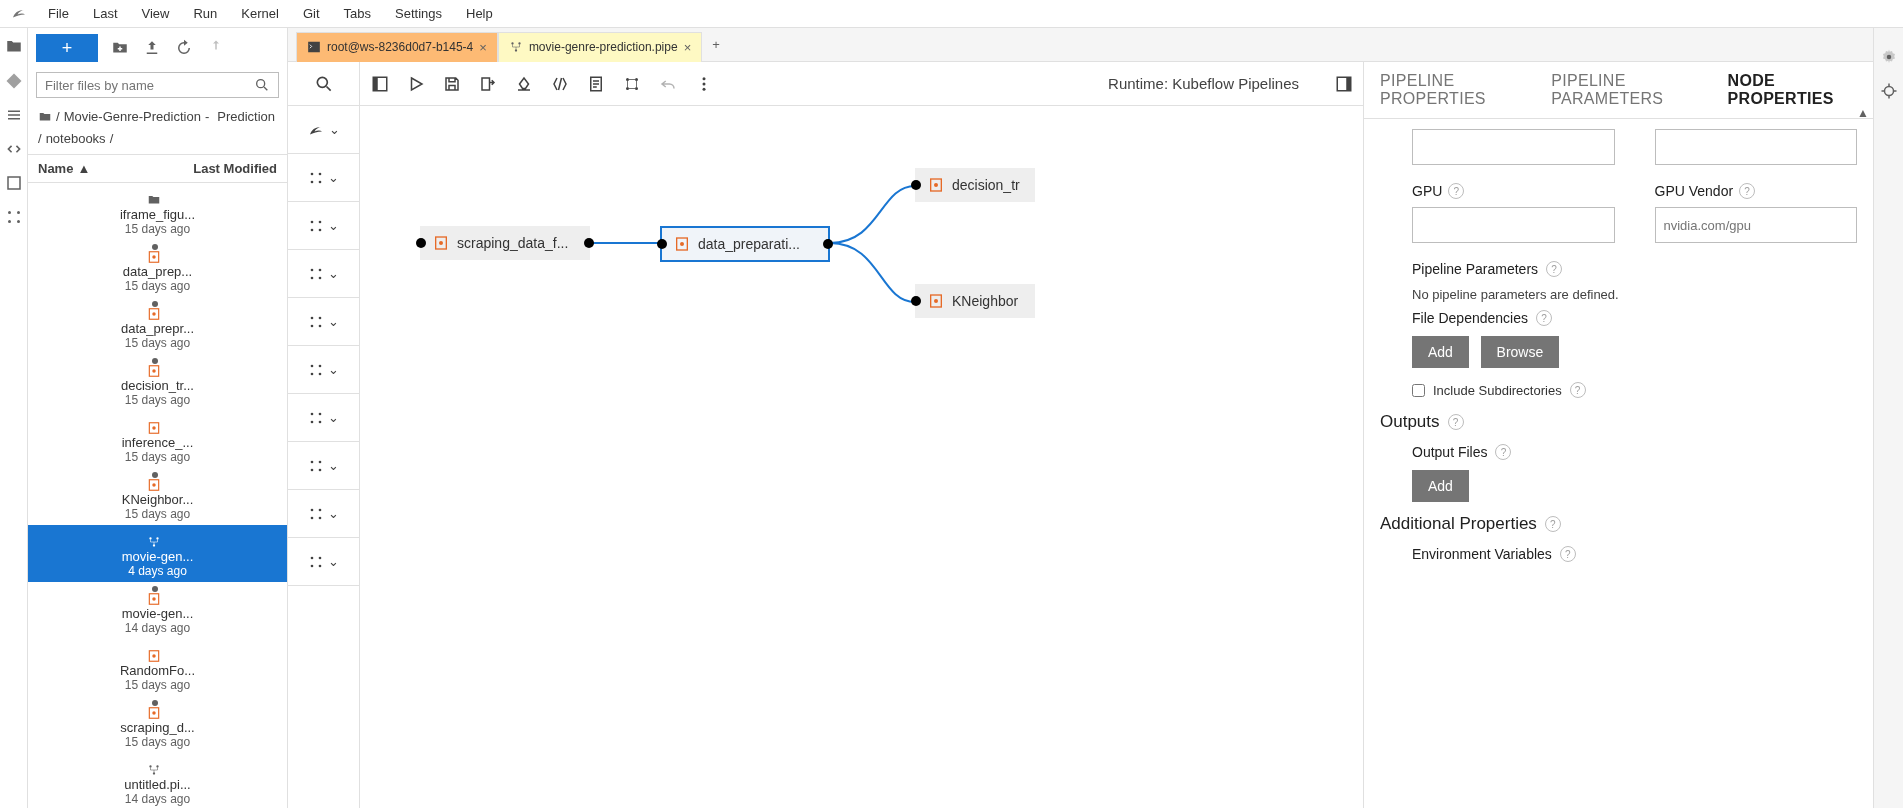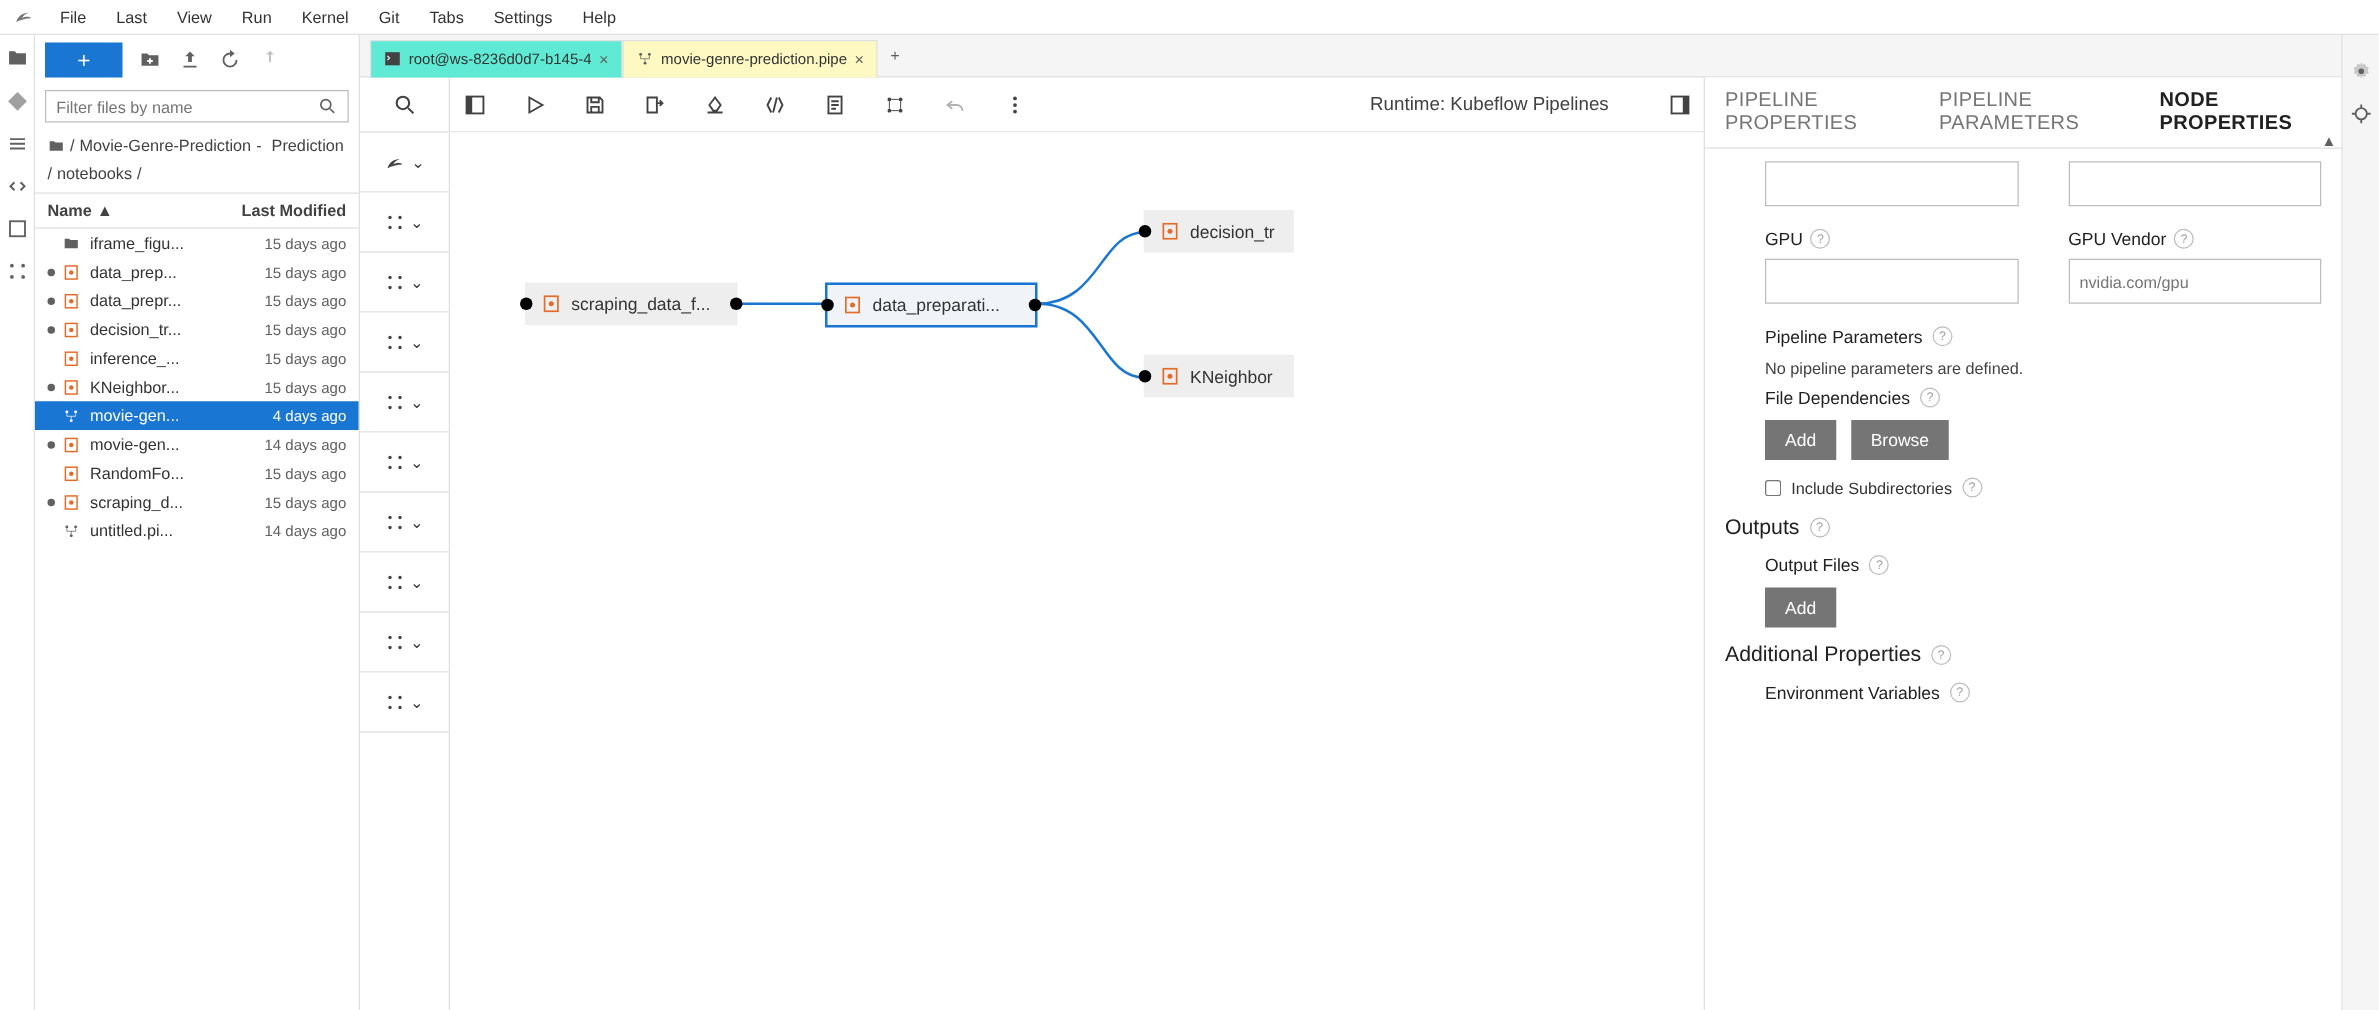--- a/index.html
+++ b/index.html
@@ -18,45 +18,45 @@
 .fb-new-btn { background: #1976d2; color: #fff; border: none; width: 62px; height: 28px; display: flex; align-items: center; justify-content: center; cursor: pointer; font-size: 18px; }
 .fb-icon-btn { color: #616161; cursor: pointer; width: 20px; height: 20px; display: flex; align-items: center; justify-content: center; }
 .fb-filter { padding: 4px 8px; }
 .fb-filter-wrap { border: 1px solid #bdbdbd; display: flex; align-items: center; padding: 4px 8px; }
 .fb-filter-wrap input { border: none; outline: none; flex: 1; font-size: 13px; }
 .fb-filter-wrap .search-ico { color: #616161; }
 .fb-breadcrumb { padding: 6px 10px; color: #424242; line-height: 1.4; display: flex; flex-wrap: wrap; gap: 4px; align-items: center; }
 .fb-header { display: flex; padding: 6px 10px; font-weight: 600; border-bottom: 1px solid #e0e0e0; border-top: 1px solid #e0e0e0; color: #424242; }
 .fb-header .name-col { flex: 1; display: flex; align-items: center; gap: 4px; }
 .fb-list { flex: 1; overflow-y: auto; }
-.fb-row { display: flex; align-items: center; padding: 4px 10px; cursor: pointer; }
+.fb-row { display: flex; align-items: center; padding: 4px 10px; cursor: pointer; flex-direction: column; }
 .fb-row.selected { background: #1976d2; color: #fff; }
 .fb-row .dot { width: 6px; height: 6px; margin-right: 6px; }
 .fb-row .ico { width: 16px; margin-right: 6px; color: #e66a27; display: inline-flex; }
 .fb-row.selected .ico { color: #fff; }
 .fb-row .name { flex: 1; white-space: nowrap; overflow: hidden; text-overflow: ellipsis; }
 .fb-row .mod { color: #616161; font-size: 12px; }
 .fb-row.selected .mod { color: #fff; }
 
 .editor-area { flex: 1; display: flex; flex-direction: column; }
 .tabs-bar { display: flex; align-items: center; height: 34px; background: #f5f5f5; border-bottom: 1px solid #e0e0e0; padding-left: 8px; gap: 0; }
-.tab { display: flex; align-items: center; height: 30px; padding: 0 10px; border: 1px solid #e0e0e0; border-bottom: none; background: #5eead4; cursor: pointer; gap: 6px; max-width: 220px; margin-top: 4px; }
+.tab { display: flex; align-items: center; height: 30px; padding: 0 10px; border: 1px solid #e0e0e0; border-bottom: none; background: #fdba74; cursor: pointer; gap: 6px; max-width: 220px; margin-top: 4px; }
 .tab.active { background: #fef9c3; }
 .tab .tab-ico { width: 14px; height: 14px; }
 .tab .tab-label { white-space: nowrap; overflow: hidden; text-overflow: ellipsis; font-size: 12px; }
 .tab .close-x { color: #616161; cursor: pointer; }
 .tab-add { padding: 0 10px; cursor: pointer; color: #616161; }
 
 .editor-content { flex: 1; display: flex; }
 .palette-col { width: 72px; border-right: 1px solid #e0e0e0; display: flex; flex-direction: column; }
 .palette-search { height: 44px; display: flex; align-items: center; justify-content: center; border-bottom: 1px solid #e0e0e0; color: #424242; }
 .palette-item { height: 48px; display: flex; align-items: center; justify-content: center; border-bottom: 1px solid #e0e0e0; color: #424242; gap: 4px; cursor: pointer; }
 
 .canvas-wrap { flex: 1; display: flex; flex-direction: column; }
-.canvas-toolbar { height: 44px; border-bottom: 1px solid #e0e0e0; display: flex; align-items: center; padding: 0 10px; gap: 28px; }
+.canvas-toolbar { height: 44px; border-bottom: 1px solid #e0e0e0; display: flex; align-items: center; padding: 0 10px; gap: 16px; }
 .ct-btn { color: #424242; cursor: pointer; width: 20px; height: 20px; display: flex; align-items: center; justify-content: center; }
 .ct-runtime { margin-left: auto; margin-right: 20px; color: #424242; font-size: 15px; }
 .ct-panel-toggle { color: #424242; cursor: pointer; }
 
 .canvas { flex: 1; position: relative; background: #fff; overflow: hidden; }
 .node { position: absolute; background: #eeeeee; border: 1px solid transparent; padding: 8px 12px; display: flex; align-items: center; gap: 8px; font-size: 14px; color: #333; }
 .node.selected { border: 2px solid #1976d2; background: #f0f4f9; }
 .node .node-ico { width: 16px; height: 16px; color: #e66a27; }
 .node .port { position: absolute; width: 10px; height: 10px; background: #000; border-radius: 50%; top: 50%; transform: translateY(-50%); }
 .node .port.left { left: -5px; }

